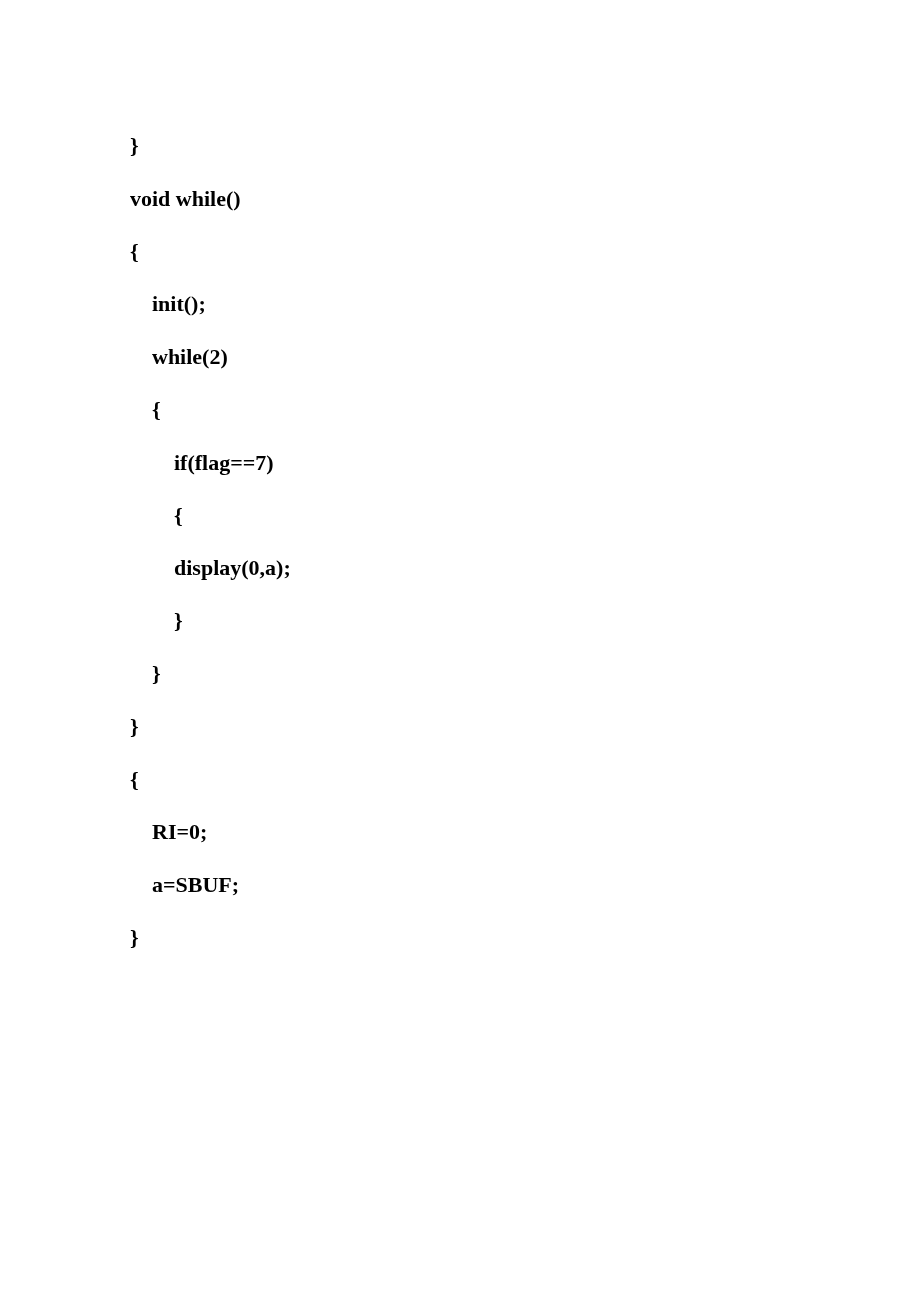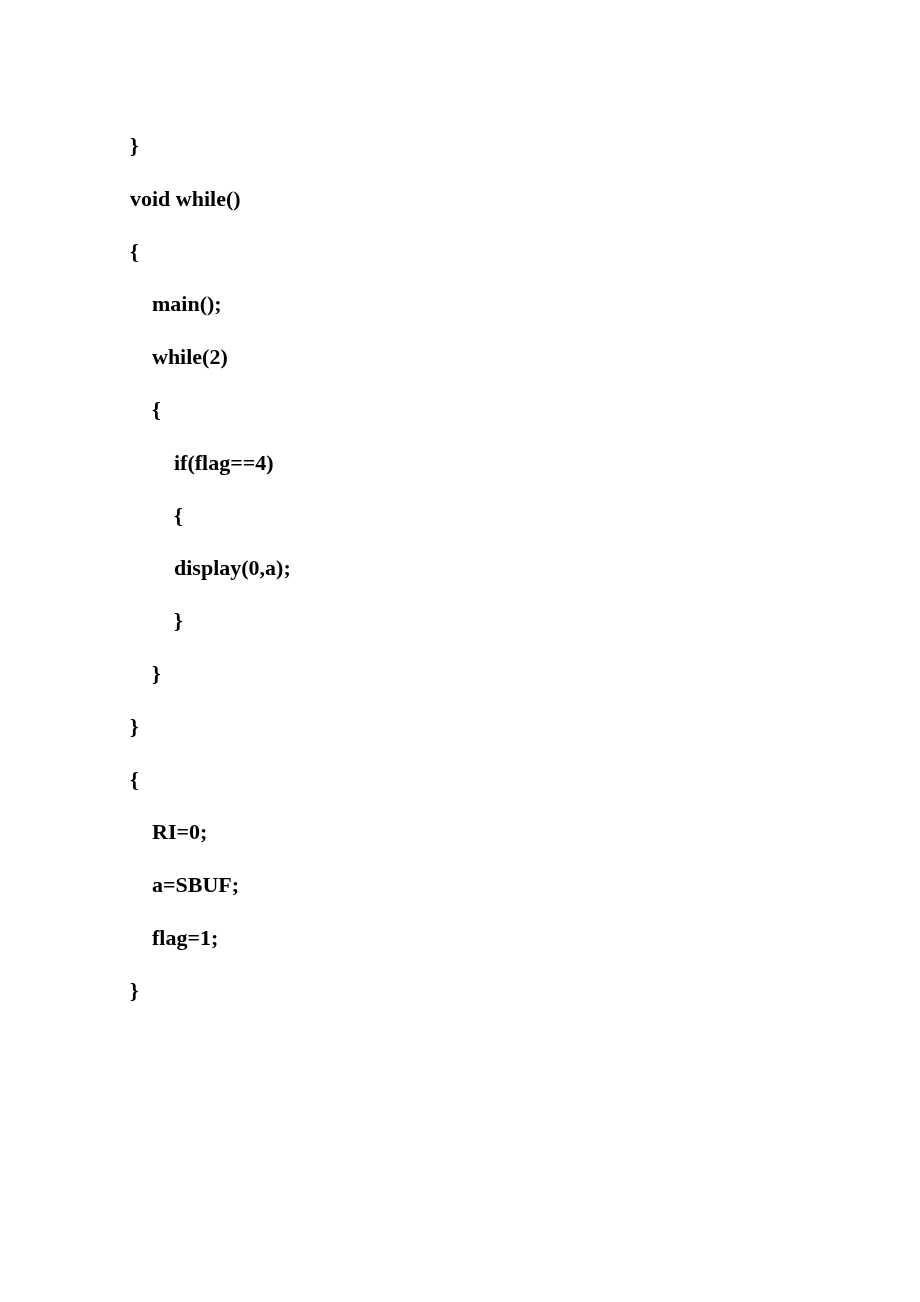--- a/index.html
+++ b/index.html
@@ -21,27 +21,26 @@
     white-space: pre;
   }
 </style>
 </head>
 <body>
 
 <div class="page">
   <div class="line">}</div>
   <div class="line">void while()</div>
   <div class="line">{</div>
-  <div class="line">    main();</div>
+  <div class="line">    init();</div>
   <div class="line">    while(2)</div>
   <div class="line">    {</div>
-  <div class="line">        if(flag==4)</div>
+  <div class="line">        if(flag==7)</div>
   <div class="line">        {</div>
   <div class="line">        display(0,a);</div>
   <div class="line">        }</div>
   <div class="line">    }</div>
   <div class="line">}</div>
   <div class="line">{</div>
   <div class="line">    RI=0;</div>
   <div class="line">    a=SBUF;</div>
-  <div class="line">    flag=1;</div>
   <div class="line">}</div>
 </div>
 
 </body></html>

